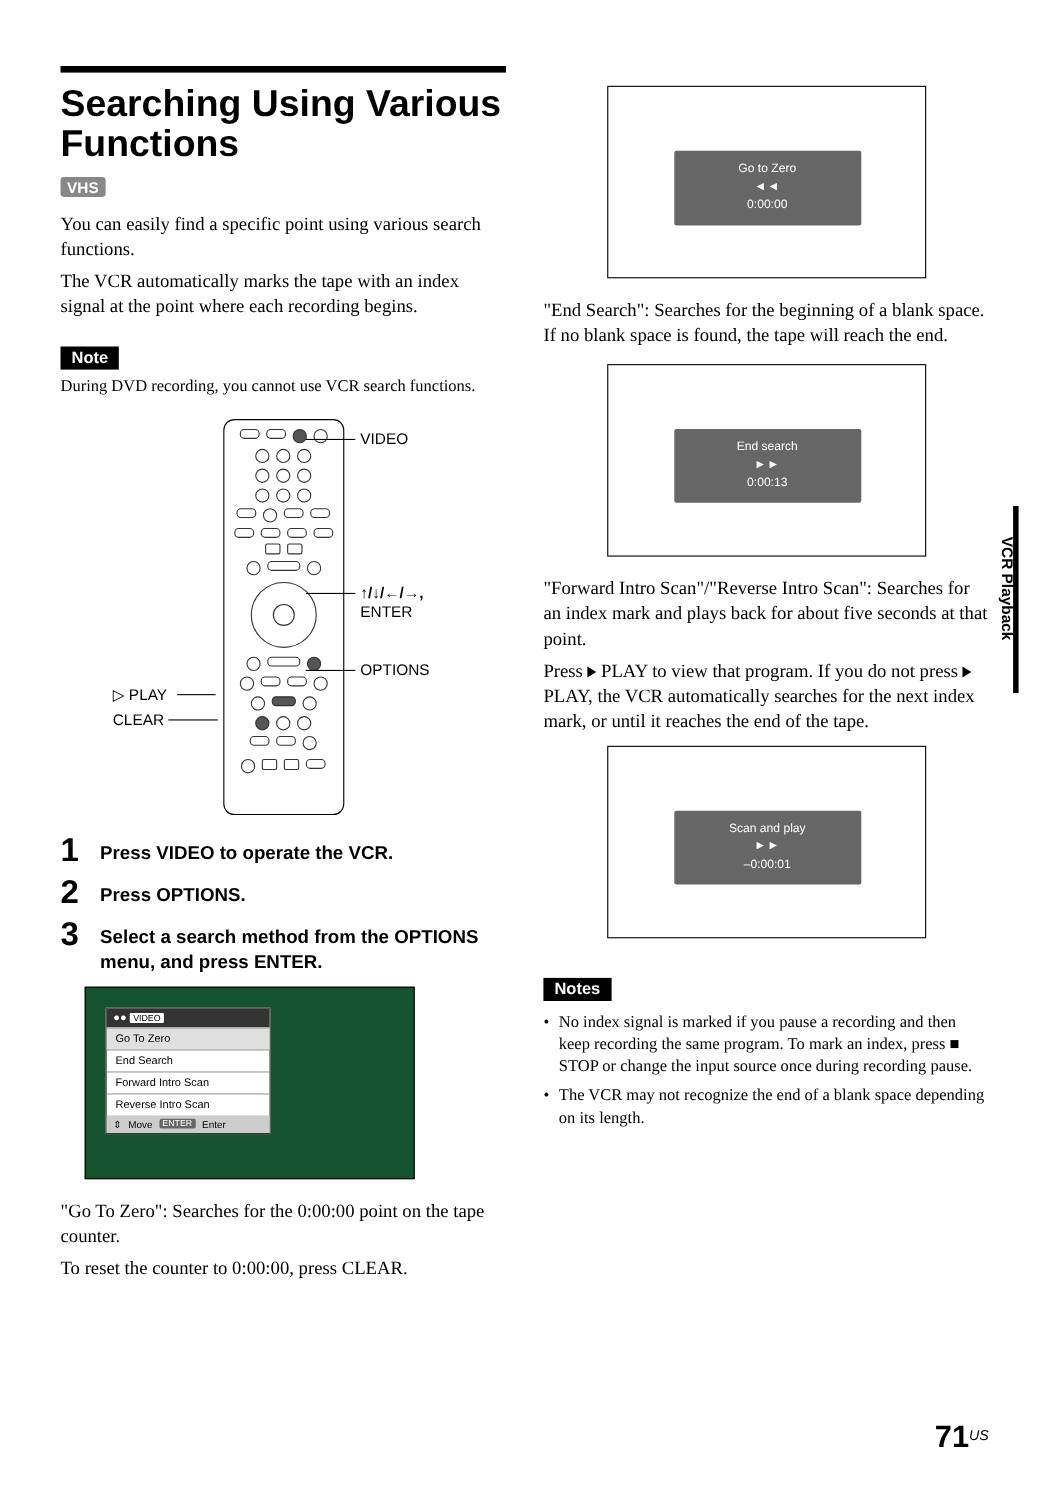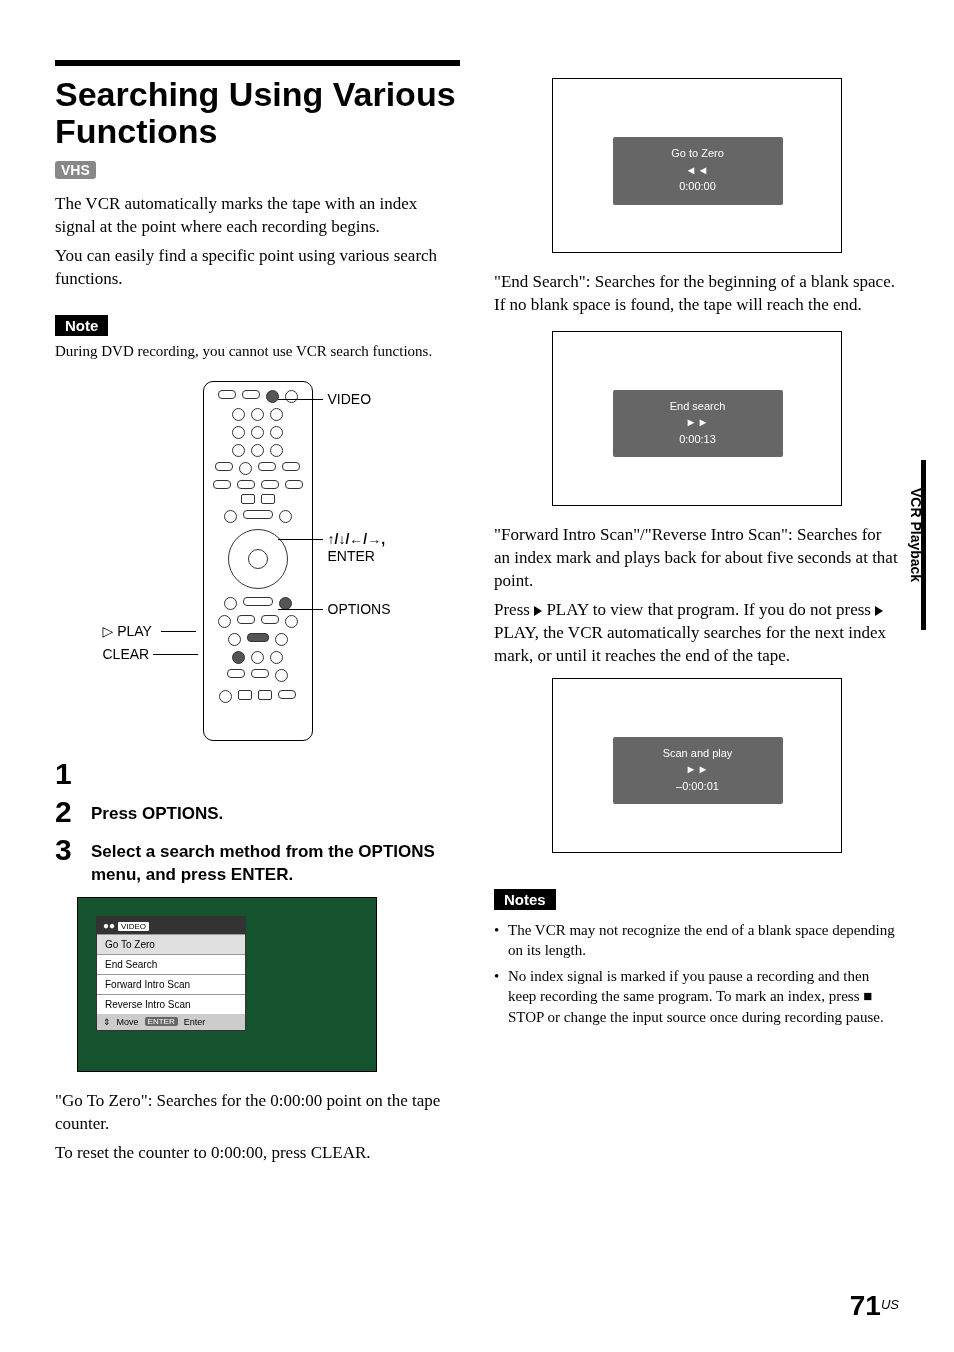--- a/index.html
+++ b/index.html
@@ -176,22 +176,22 @@
 </style>
 </head>
 <body>
 
 <div class="columns">
 
   <div class="col">
     <div class="top-rule"></div>
     <h1>Searching Using Various Functions</h1>
     <span class="vhs-badge">VHS</span>
+    <p class="body">You can easily find a specific point using various search functions.</p>
     <p class="body">The VCR automatically marks the tape with an index signal at the point where each recording begins.</p>
-    <p class="body">You can easily find a specific point using various search functions.</p>
 
     <span class="note-label">Note</span>
     <p class="note-text">During DVD recording, you cannot use VCR search functions.</p>
 
     <div class="remote-diagram">
       <div class="remote-body">
         <div class="rrow">
             <span class="pill"></span>
             <span class="pill"></span>
             <span class="circ" style="background:#555"></span>
@@ -276,20 +276,21 @@
         <span>ENTER</span>
       </div>
       <div class="label-line lbl-options">OPTIONS</div>
       <div class="label-line lbl-play">▷ PLAY</div>
       <div class="label-line lbl-clear">CLEAR</div>
     </div>
 
     <ol class="steps">
       <li>
           <span class="num">1</span>
+          <span class="txt">Press VIDEO to operate the VCR.</span>
         </li>
       <li>
           <span class="num">2</span>
           <span class="txt">Press OPTIONS.</span>
         </li>
       <li>
           <span class="num">3</span>
           <span class="txt">Select a search method from the OPTIONS menu, and press ENTER.</span>
         </li>
     </ol>
@@ -341,22 +342,22 @@
     <div class="tv-screen" style="margin-top:10px;">
       <div class="osd-box">
         <div>Scan and play</div>
         <div class="osd-arrows">►►</div>
         <div>–0:00:01</div>
       </div>
     </div>
 
     <span class="note-label">Notes</span>
     <ul class="bullets">
+      <li>No index signal is marked if you pause a recording and then keep recording the same program. To mark an index, press ■ STOP or change the input source once during recording pause.</li>
       <li>The VCR may not recognize the end of a blank space depending on its length.</li>
-      <li>No index signal is marked if you pause a recording and then keep recording the same program. To mark an index, press ■ STOP or change the input source once during recording pause.</li>
     </ul>
   </div>
 </div>
 
 <div class="side-tab">
   <div class="bar"></div>
   <div class="label">VCR Playback</div>
 </div>
 
 <div class="footer">

